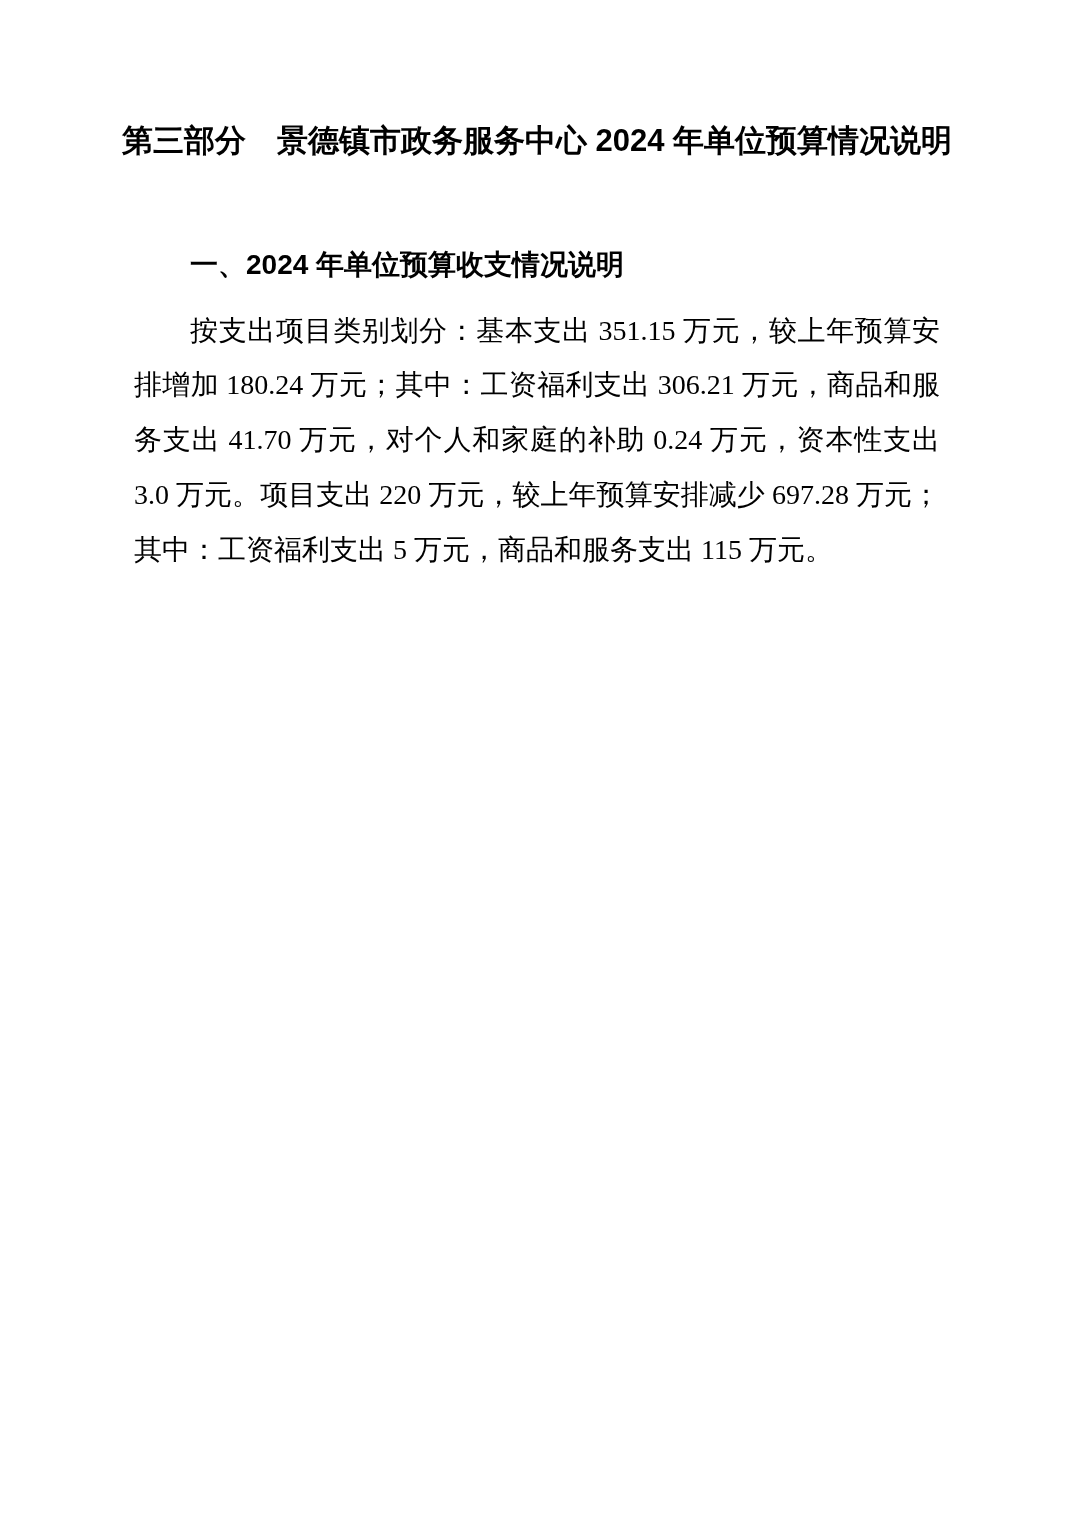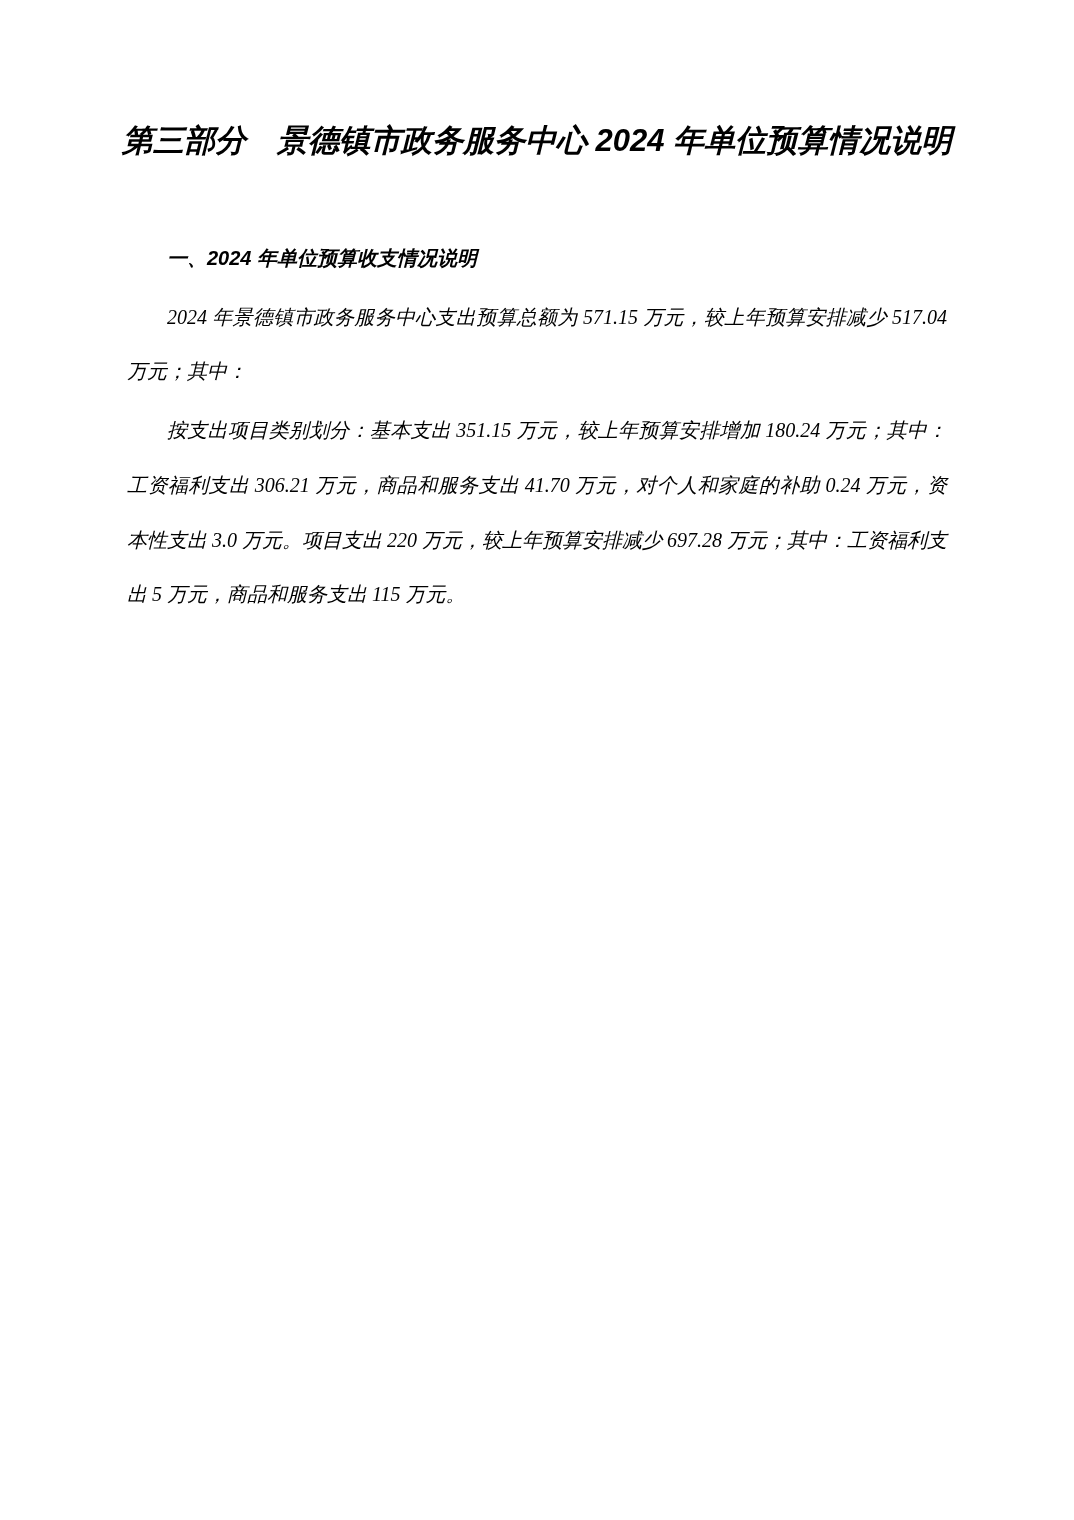--- a/index.html
+++ b/index.html
@@ -8,21 +8,20 @@
     background: #ffffff;
   }
   .page {
     position: relative;
     width: 1074px;
     height: 1516px;
     background: #ffffff;
     overflow: hidden;
     color: #000000;
     font-family: "Liberation Serif", "DejaVu Serif", serif;
-    font-style: italic;
   }
   .doc-title {
     position: absolute;
     top: 119px;
     left: 0;
     width: 100%;
     text-align: center;
     font-family: "Liberation Sans", "DejaVu Sans", sans-serif;
     font-weight: bold;
     font-size: 31px;
@@ -34,23 +33,23 @@
     top: 227px;
     left: 123px;
     width: 828px;
     font-size: 28px;
     line-height: 54.7px;
     text-align: justify;
   }
   .body-block p,
   .body-block h2,
   .body-block h3 {
-    margin: 4px;
+    margin: 11px;
     padding: 0;
-    font-size: 20px;
+    font-size: 28px;
     line-height: 54.7px;
     text-indent: 2em;
   }
   .main-heading {
     font-family: "Liberation Sans", "DejaVu Sans", sans-serif;
     font-weight: bold;
   }
   .sub-heading {
     font-family: "Liberation Serif", "DejaVu Serif", serif;
     font-weight: bold;
@@ -66,21 +65,20 @@
 
   <div class="doc-title">第三部分　景德镇市政务服务中心 2024 年单位预算情况说明</div>
 
   <div class="body-block">
 
     <h2 class="main-heading">一、2024 年单位预算收支情况说明</h2>
 
 
 
 
-    <p class="para">2024 年景德镇市政务服务中心支出预算总额为 571.15 万元，较上年预算安排减少 517.04 万元；其中：</p>
 
     <p class="para">按支出项目类别划分：基本支出 351.15 万元，较上年预算安排增加 180.24 万元；其中：工资福利支出 306.21 万元，商品和服务支出 41.70 万元，对个人和家庭的补助 0.24 万元，资本性支出 3.0 万元。项目支出 220 万元，较上年预算安排减少 697.28 万元；其中：工资福利支出 5 万元，商品和服务支出 115 万元。</p>
 
 
 
   </div>
 
 </div>
 
 </body></html>

